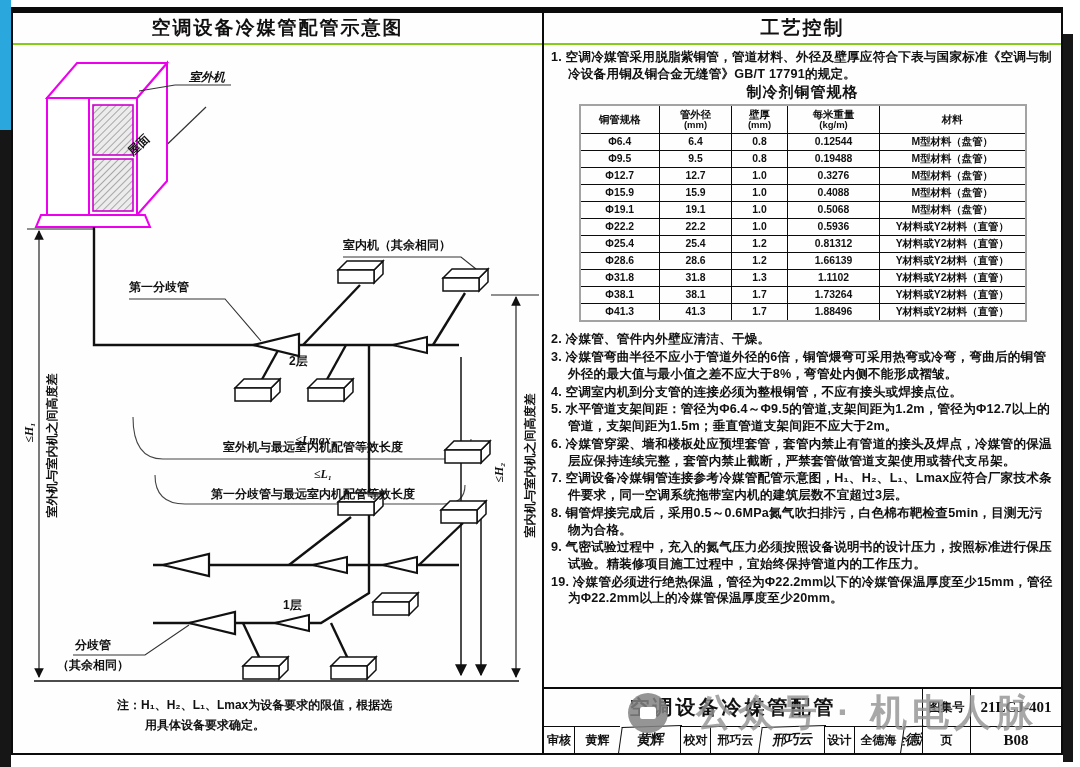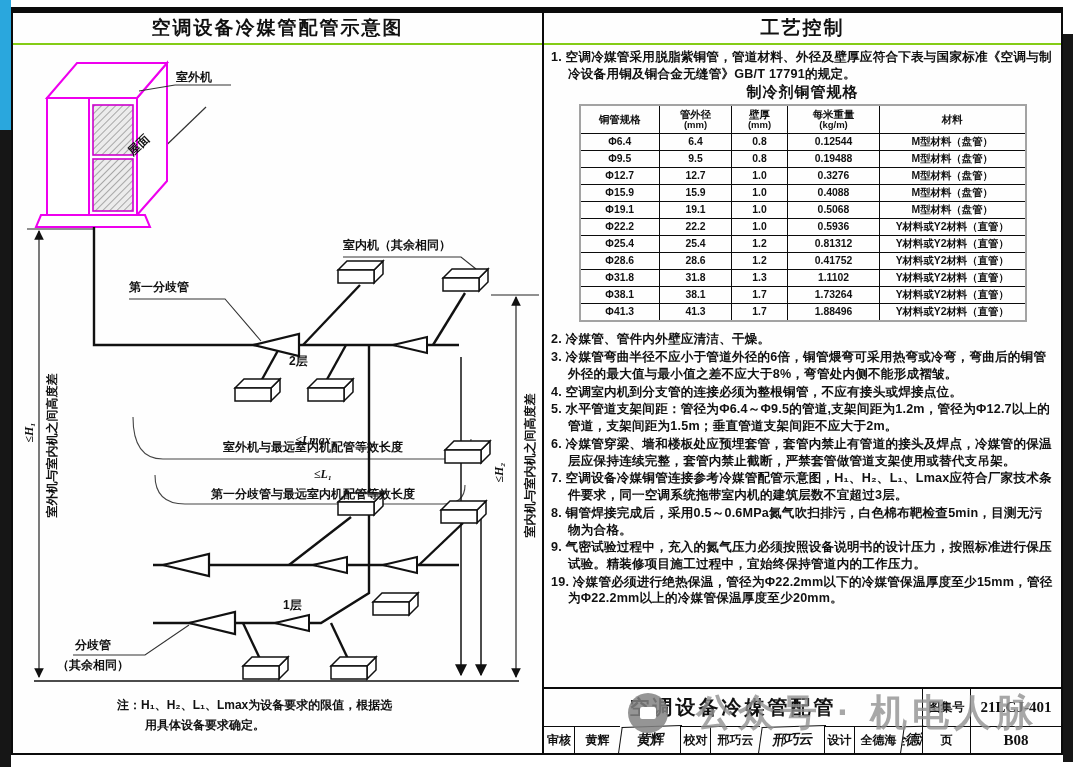--- a/index.html
+++ b/index.html
@@ -148,21 +148,21 @@
           <g stroke="#222" stroke-width="1.2" fill="none">
             <path d="M14,184 L80,184"></path>
             <path d="M26,186 L26,632" marker-start="url(#arr)" marker-end="url(#arr)"></path>
             <path d="M478,250 L526,250"></path>
             <path d="M503,252 L503,632" marker-start="url(#arr)" marker-end="url(#arr)"></path>
           </g>
 
           <path d="M21,636 L506,636" stroke="#111" stroke-width="1.6" fill="none"></path>
         </svg>
 
-        <div class="dlbl" style="left:163px;top:24px;">室外机</div>
+        <div class="dlbl" style="left:176px;top:24px;font-style:italic;">室外机</div>
         <div class="dlbl rot45" style="left:114px;top:92px;">屋面</div>
         <div class="dlbl" style="left:330px;top:192px;">室内机（其余相同）</div>
         <div class="dlbl" style="left:116px;top:234px;">第一分歧管</div>
         <div class="dlbl" style="left:276px;top:308px;text-align:right;">2层</div>
         <div class="dlbl c math" style="left:240px;top:388px;width:120px;">≤Lmax</div>
         <div class="dlbl c" style="left:150px;top:394px;width:300px;">室外机与最远室内机配管等效长度</div>
         <div class="dlbl c math" style="left:250px;top:422px;width:120px;">≤L₁</div>
         <div class="dlbl c" style="left:140px;top:441px;width:320px;">第一分歧管与最远室内机配管等效长度</div>
         <div class="dlbl" style="left:270px;top:552px;">1层</div>
         <div class="dlbl" style="left:62px;top:592px;">分歧管</div>
@@ -258,21 +258,21 @@
                 <td>Φ25.4</td>
                 <td>25.4</td>
                 <td>1.2</td>
                 <td>0.81312</td>
                 <td class="mat">Y材料或Y2材料（直管）</td>
               </tr>
               <tr>
                 <td>Φ28.6</td>
                 <td>28.6</td>
                 <td>1.2</td>
-                <td>0.41752</td>
+                <td>1.66139</td>
                 <td class="mat">Y材料或Y2材料（直管）</td>
               </tr>
               <tr>
                 <td>Φ31.8</td>
                 <td>31.8</td>
                 <td>1.3</td>
                 <td>1.1102</td>
                 <td class="mat">Y材料或Y2材料（直管）</td>
               </tr>
               <tr>

